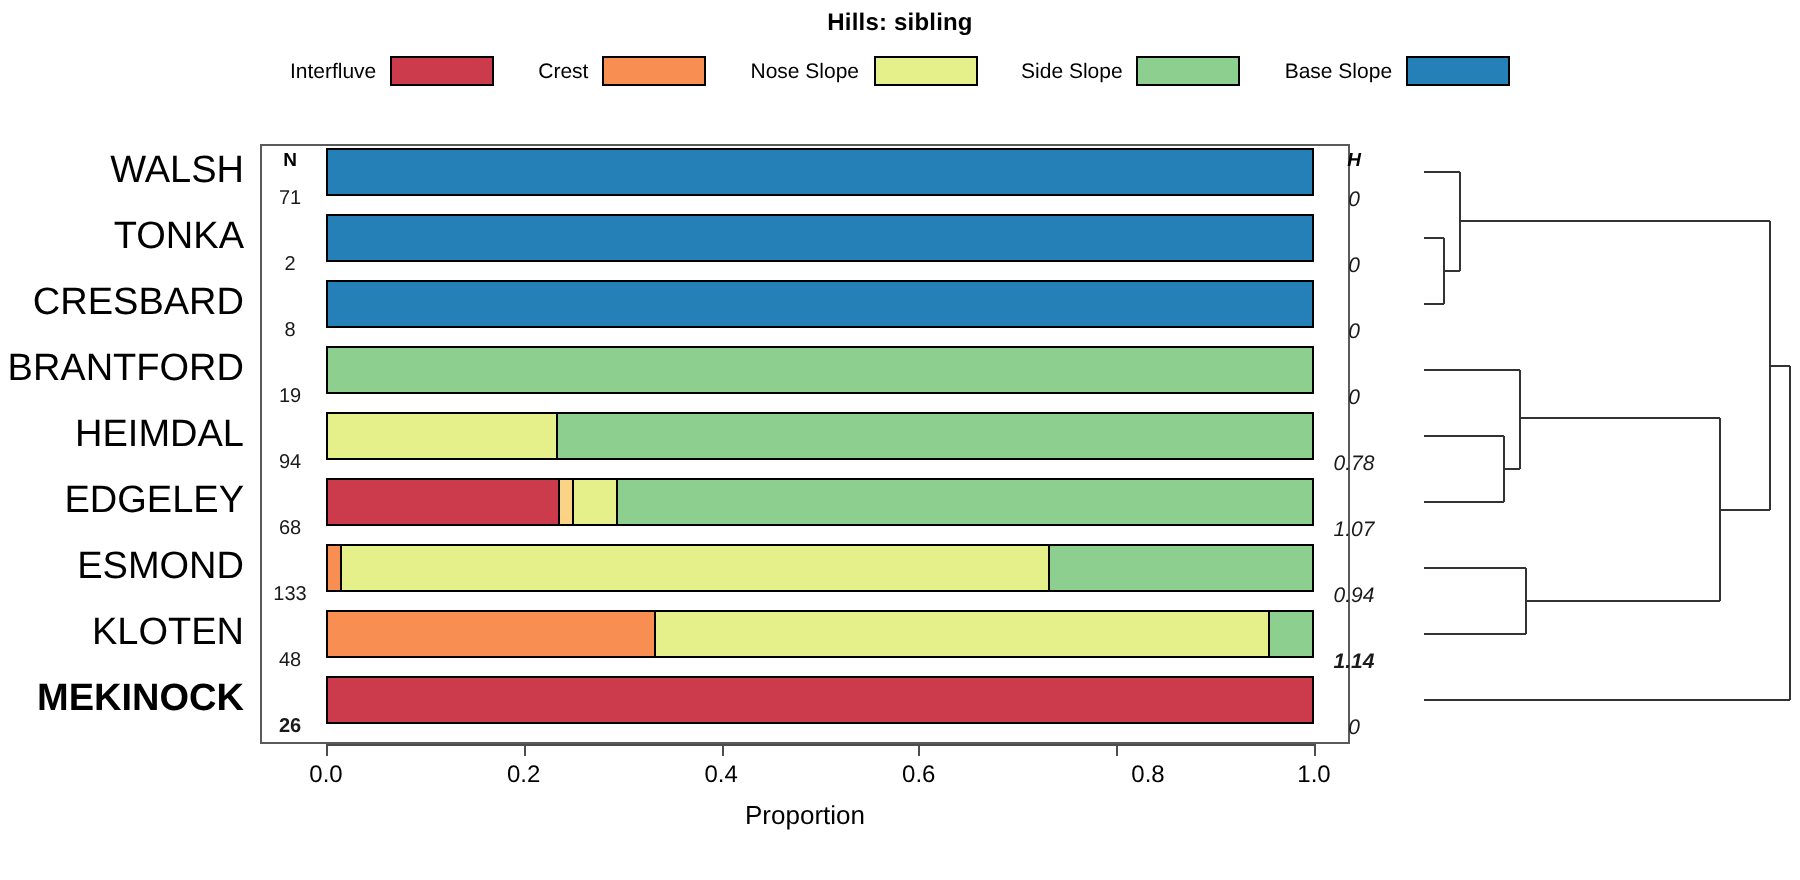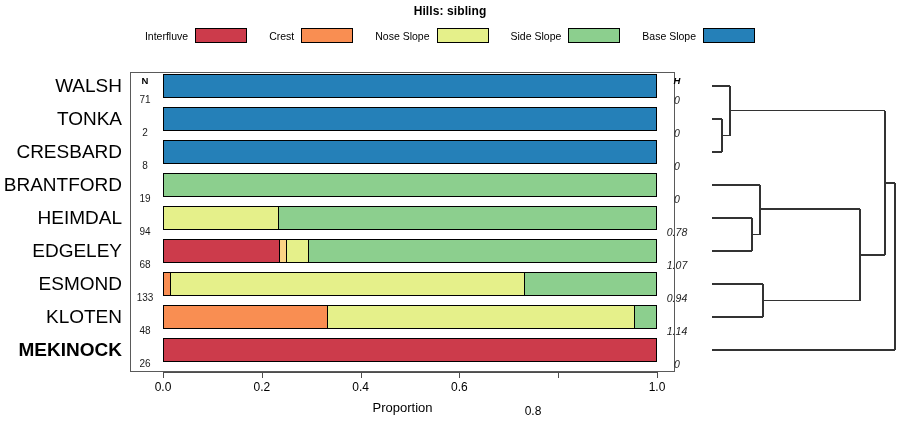--- a/index.html
+++ b/index.html
@@ -271,33 +271,33 @@
   <div class="n-col" id="n-col">
     <div class="n-header">N</div>
   <div class="n-value" style="top: 22px;">71</div>
       <div class="n-value" style="top: 55px;">2</div>
       <div class="n-value" style="top: 88px;">8</div>
       <div class="n-value" style="top: 121px;">19</div>
       <div class="n-value" style="top: 154px;">94</div>
       <div class="n-value" style="top: 187px;">68</div>
       <div class="n-value" style="top: 220px;">133</div>
       <div class="n-value" style="top: 253px;">48</div>
-      <div class="n-value" style="top: 286px;">26</div>
+      <div class="n-value" style="top: 286px; font-weight: bold;">26</div>
     </div>
 
   <div class="h-col" id="h-col">
     <div class="h-header">H</div>
   <div class="h-value" style="top: 23px;">0</div>
       <div class="h-value" style="top: 56px;">0</div>
       <div class="h-value" style="top: 89px;">0</div>
       <div class="h-value" style="top: 122px;">0</div>
       <div class="h-value" style="top: 155px;">0.78</div>
       <div class="h-value" style="top: 188px;">1.07</div>
       <div class="h-value" style="top: 221px; text-align: center;">0.94</div>
-      <div class="h-value" style="top: 254px;">1.14</div>
+      <div class="h-value" style="top: 254px; font-weight: bold;">1.14</div>
       <div class="h-value" style="top: 287px;">0</div>
     </div>
 
   <div class="bars-layer" id="bars-layer">
       <div class="bar-row" style="left: 163px; top: 74px; width: 494px;">
         <div class="bar-seg" style="background: rgb(37, 128, 184); width: 100%; border-right: none;"></div>
       </div>
       <div class="bar-row" style="left: 163px; top: 107px; width: 494px;">
         <div class="bar-seg" style="background: rgb(37, 128, 184); width: 100%; border-right: none;"></div>
       </div>
@@ -336,21 +336,21 @@
     <div class="x-axis-line"></div>
   <div class="x-tick" style="left: 33px;"></div>
       <div class="x-tick-label" style="left: 33px;">0.0</div>
       <div class="x-tick" style="left: 131.8px;"></div>
       <div class="x-tick-label" style="left: 131.8px;">0.2</div>
       <div class="x-tick" style="left: 230.6px;"></div>
       <div class="x-tick-label" style="left: 230.6px;">0.4</div>
       <div class="x-tick" style="left: 329.4px;"></div>
       <div class="x-tick-label" style="left: 329.4px;">0.6</div>
       <div class="x-tick" style="left: 428.2px;"></div>
-      <div class="x-tick-label" style="left: 403px; margin-top: 24px;">0.8</div>
+      <div class="x-tick-label" style="left: 444px;">0.8</div>
       <div class="x-tick" style="left: 527px;"></div>
       <div class="x-tick-label" style="left: 527px;">1.0</div>
     </div>
   <div class="x-axis-title">Proportion</div>
 
   <div class="dendro">
     <svg width="210" height="300" viewBox="0 0 210 300">
       <g fill="none" stroke="#333333" stroke-width="1.1" shape-rendering="crispEdges">
 
         <path d="M 22 14 L 40 14"></path>

